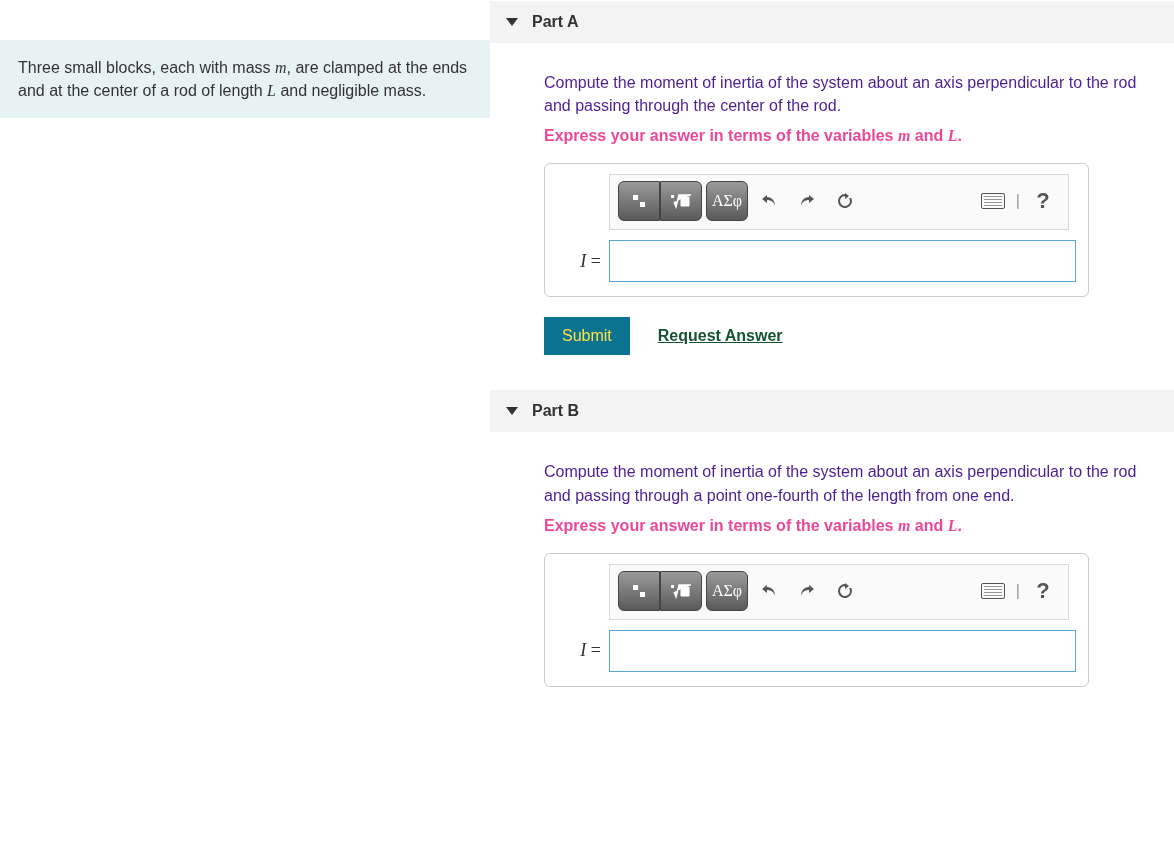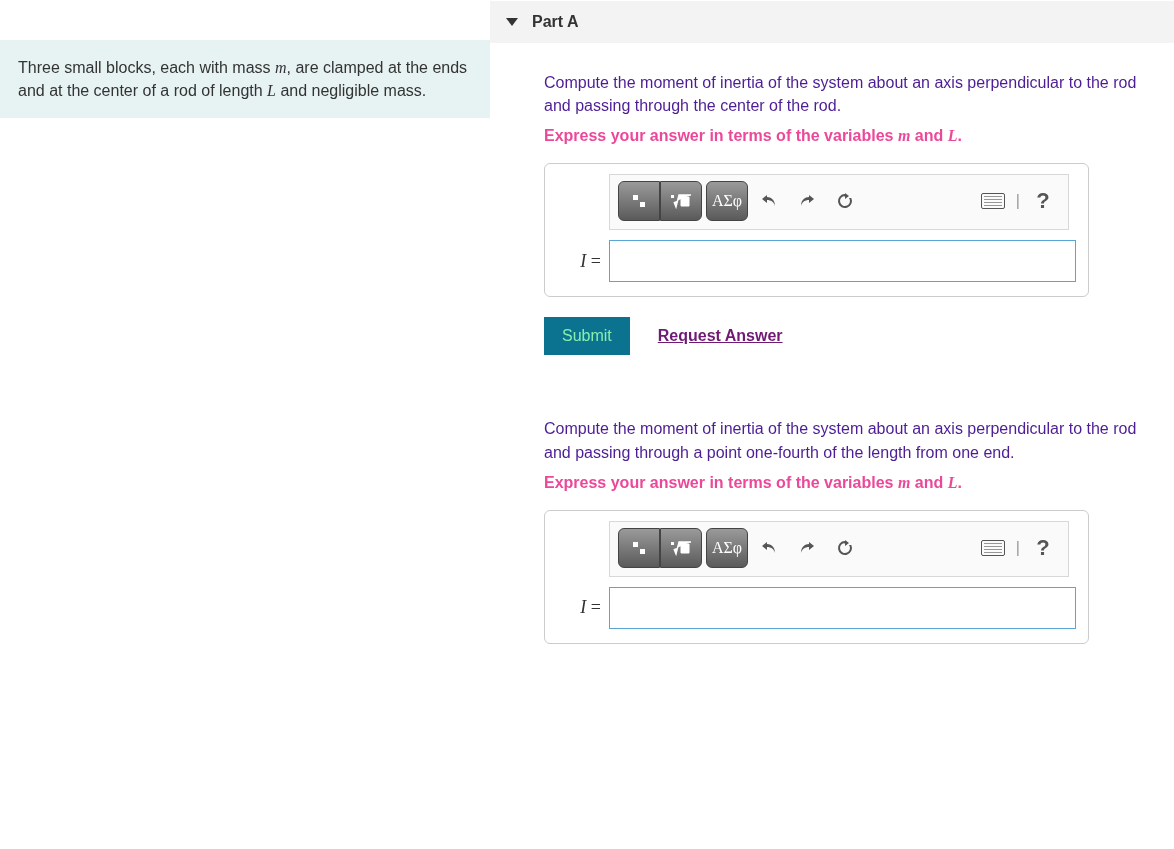--- a/index.html
+++ b/index.html
@@ -170,28 +170,28 @@
     outline: none;
   }
   .actions {
     display: flex;
     align-items: center;
     gap: 28px;
     margin-top: 20px;
   }
   .submit-btn {
     background: #0b7290;
-    color: #86efac;
+    color: #fde047;
     border: none;
     padding: 10px 18px;
     font-size: 16px;
     cursor: pointer;
   }
   .req-link {
-    color: #701a75;
+    color: #14532d;
     font-weight: bold;
     text-decoration: underline;
     cursor: pointer;
   }
   .greek-label {
     font-family: "Times New Roman", serif;
     font-size: 16px;
     color: #fff;
   }
   svg.icon path { fill: currentColor; }
@@ -271,20 +271,24 @@
           <input class="ans-input" type="text" value="" style="">
         </div>
       </div>
 
       <div class="actions">
         <button class="submit-btn">Submit</button>
         <a class="req-link">Request Answer</a>
       </div>
     </div>
 
+    <div class="part-header">
+      <div class="triangle"></div>
+      <div class="part-title">Part B</div>
+    </div>
 
     <div class="part-body">
       <div class="instr">Compute the moment of inertia of the system about an axis perpendicular to the rod and passing through a point one-fourth of the length from one end.</div>
       <div class="express">
         <span>Express your answer in terms of the variables </span><span class="math">m</span><span> and </span><span class="math">L</span><span>.</span>
       </div>
 
       <div class="answer-box">
         <div class="toolbar-wrap">
           <div class="tb-group">

